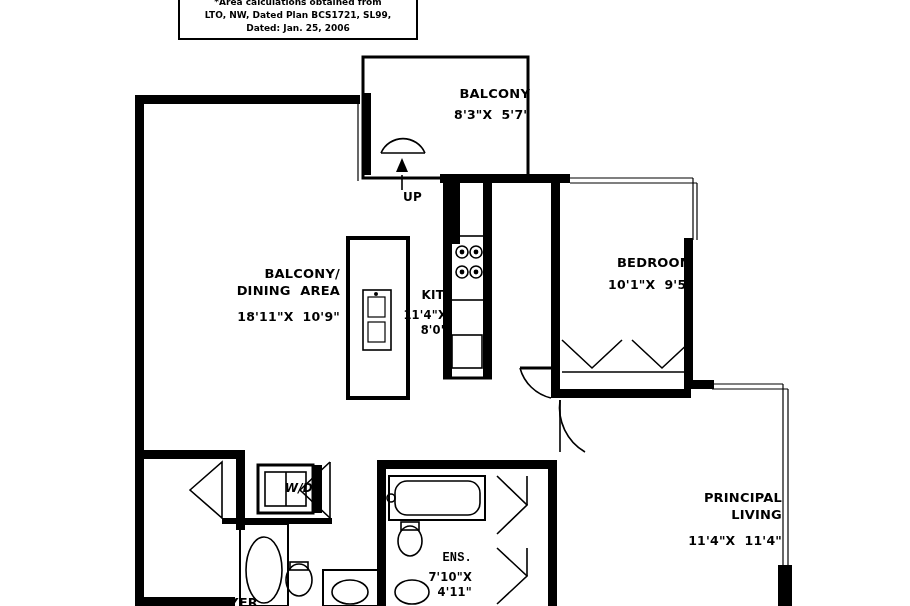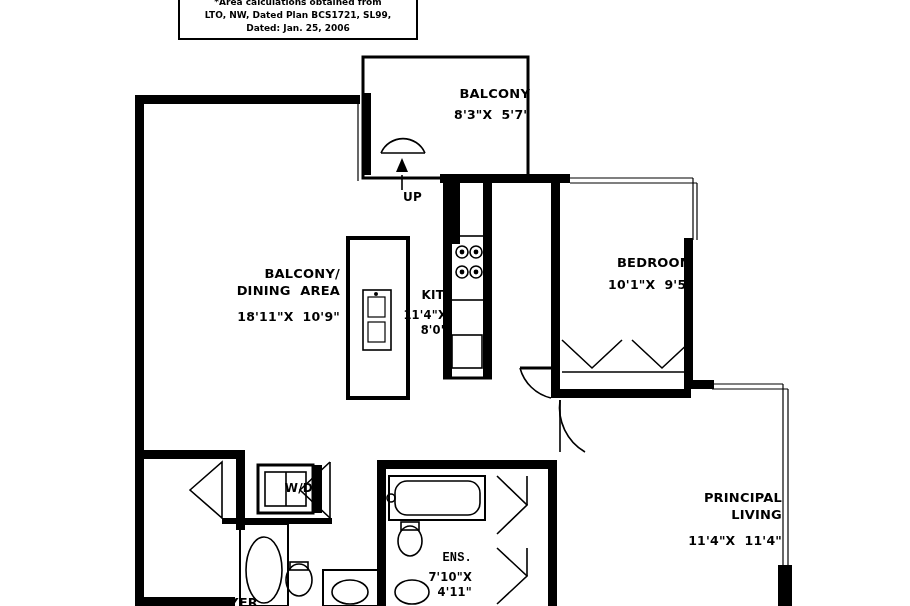--- a/index.html
+++ b/index.html
@@ -193,13 +193,13 @@
 <div class="label rm-dim" style="left:600px; top:533px; width:182px;">11'4"X  11'4"</div>
 
 <div class="label sm-name" style="left:412px; top:551px; width:60px;font-family:Liberation Mono, monospace;">ENS.</div>
 <div class="label sm-dim" style="left:412px; top:570px; width:60px;">7'10"X
 4'11"</div>
 
 <div class="label rm-name" style="left:148px; top:595px; width:110px;">FOYER</div>
 
 <div class="label tiny" style="left:382px; top:190px; width:40px;">UP</div>
 
-<div class="label sm-name" style="left:258px; top:481px; width:55px;">W/D</div>
+<div class="label sm-name" style="left:258px; top:481px; width:55px;font-style:italic;">W/D</div>
 
 </body></html>

